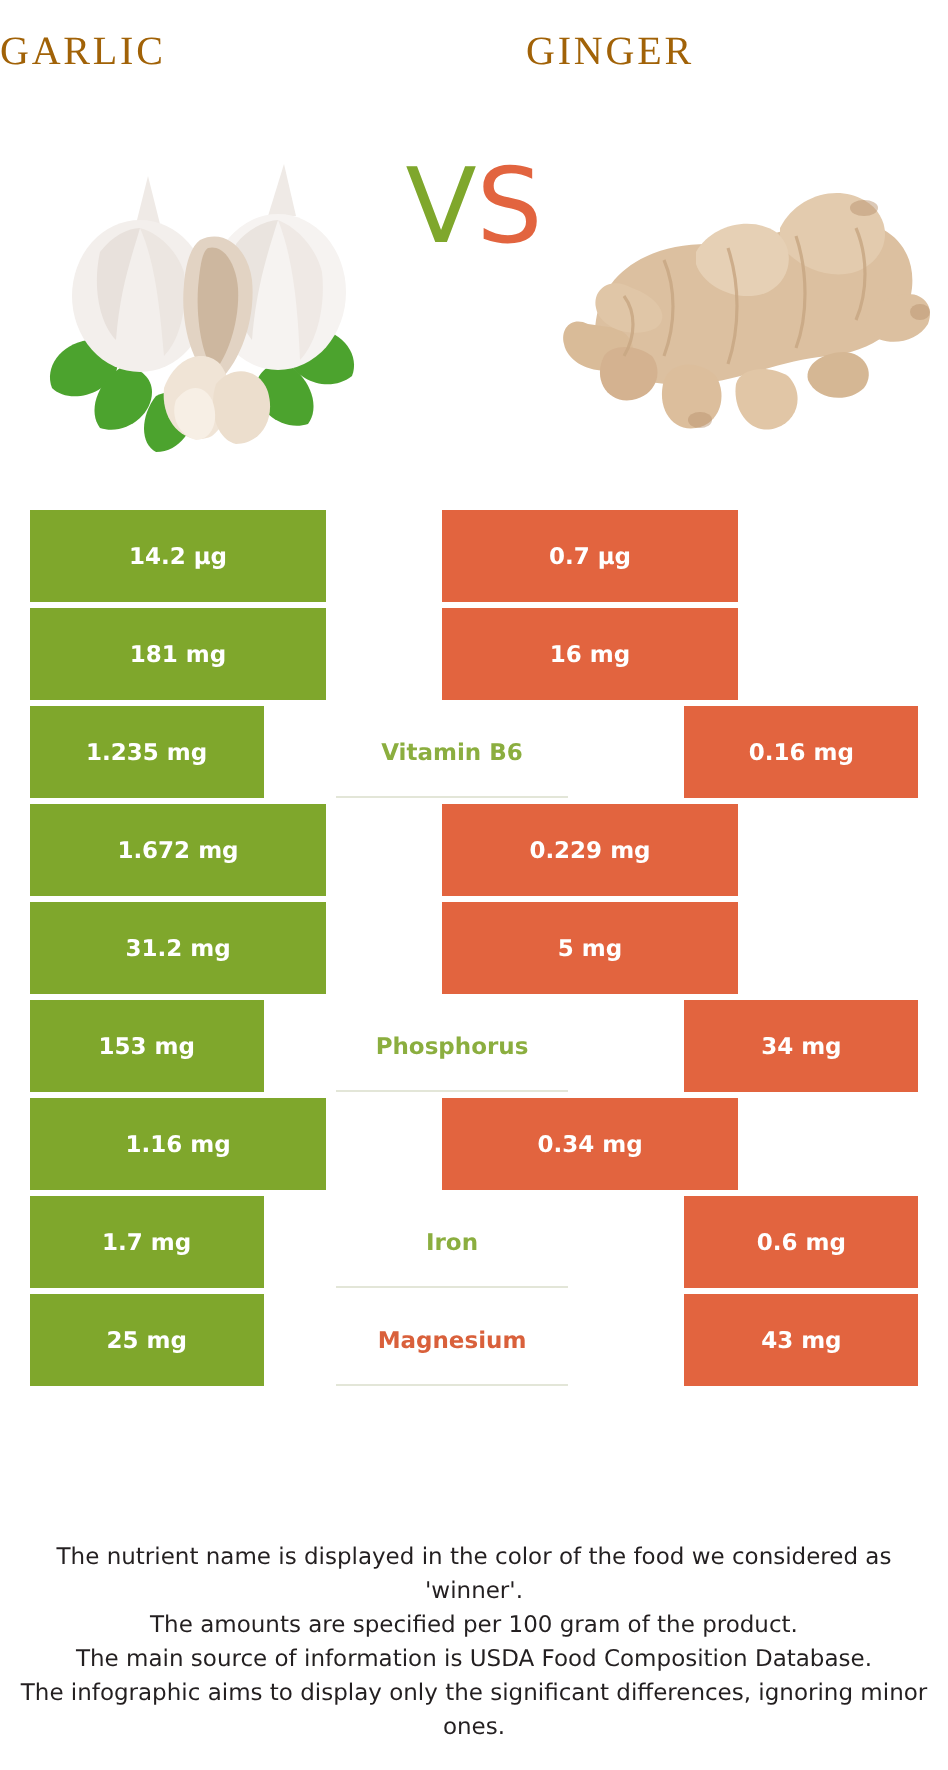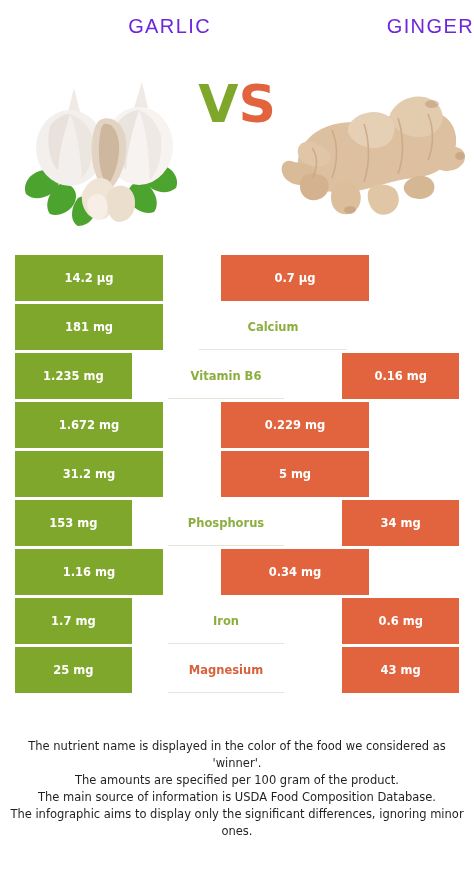--- a/index.html
+++ b/index.html
@@ -17,26 +17,26 @@
 
   
   .header {
     display: flex;
     width: 474px;
     height: 52px;
     align-items: center;
   }
   .header-title {
     flex: 1 1 50%;
-    text-align: right;
+    text-align: left;
     font-size: 20px;
     letter-spacing: 1.4px;
-    color: #6d28d9;
+    color: #a16207;
     font-weight: 300;
-    font-family: Liberation Sans, sans-serif;
+    font-family: Liberation Serif, serif;
   }
   .header-title.left  { padding-right: 34px; }
   .header-title.right { padding-left: 18px; }
 
   
   .hero {
     position: relative;
     width: 474px;
     height: 185px;
   }
@@ -48,21 +48,21 @@
   }
   .hero-img.left  { left: 8px; }
   .hero-img.right { right: 2px; }
 
   .vs {
     position: absolute;
     left: 0; right: 0;
     top: 26px;
     text-align: center;
     font-size: 52px;
-    font-weight: 700;
+    font-weight: 400;
     font-family: "DejaVu Sans", sans-serif;
     letter-spacing: 0px;
     z-index: 5;
     line-height: 1;
   }
   .vs .v { color: #7fa72c; }
   .vs .s { color: #e2643f; }
 
   
   .table {
@@ -103,21 +103,21 @@
   .cell-right {
     width: 148px;
     background: #e2643f;
     color: #ffffff;
     margin-left: 22px;
   }
 
   
   .footer {
     position: absolute;
-    top: 738px;
+    top: 770px;
     left: 0;
     width: 474px;
     text-align: center;
     font-size: 11.5px;
     line-height: 17px;
     color: #231f20;
     font-family: "DejaVu Sans", sans-serif;
   }
   .footer p { margin: 0; padding: 0 8px; }
 </style>
@@ -211,21 +211,21 @@
 </div>
 
 <div class="table">
 
 <div class="row">
       <div class="cell cell-left">14.2 µg</div>
       <div class="cell cell-right">0.7 µg</div>
     </div>
     <div class="row">
       <div class="cell cell-left">181 mg</div>
-      <div class="cell cell-mid">Calcium</div>
+      <div class="cell cell-right">16 mg</div>
     </div>
     <div class="row">
       <div class="cell cell-left">1.235 mg</div>
       <div class="cell cell-mid">Vitamin B6</div>
       <div class="cell cell-right">0.16 mg</div>
     </div>
     <div class="row">
       <div class="cell cell-left">1.672 mg</div>
       <div class="cell cell-right">0.229 mg</div>
     </div>

